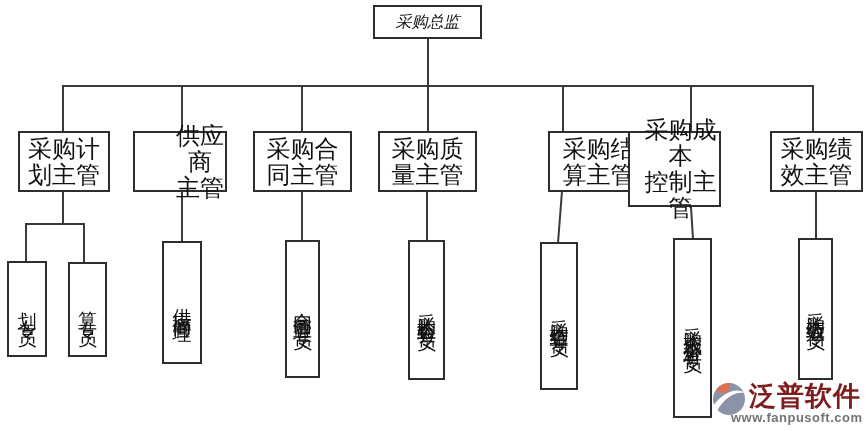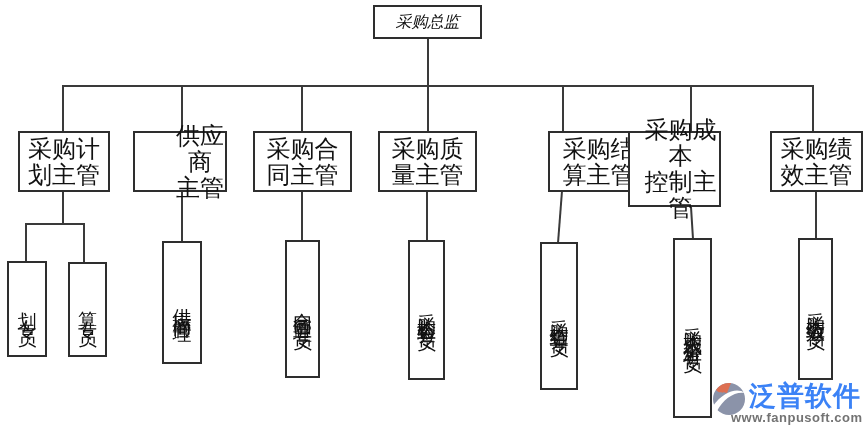--- a/index.html
+++ b/index.html
@@ -16,21 +16,21 @@
   .node.root{font-size:16px;line-height:30px;font-style:italic;}
   .node.v{
     writing-mode:vertical-rl;text-orientation:upright;
     font-size:19px;letter-spacing:4px;text-align:center;
   }
   .node.v.loose{letter-spacing:9px;}
   .wm{position:absolute;left:712px;top:381px;width:152px;height:50px;}
   .wm-logo{position:absolute;left:0;top:1px;width:34px;height:34px;}
   .wm-brand{
     position:absolute;left:37px;top:-3px;font-size:27px;font-weight:bold;
-    letter-spacing:1px;color:#3b82f6;white-space:nowrap;
+    letter-spacing:1px;color:#7f1d1d;white-space:nowrap;
   }
   .wm-url{
     position:absolute;left:19px;top:29px;font-size:13px;font-weight:bold;
     color:#737373;white-space:nowrap;letter-spacing:0.5px;
   }
 </style>
 </head>
 <body>
 
 <div class="canvas">

